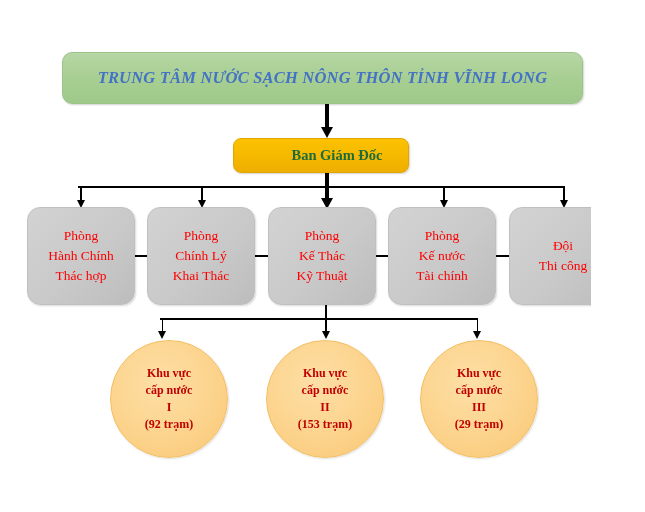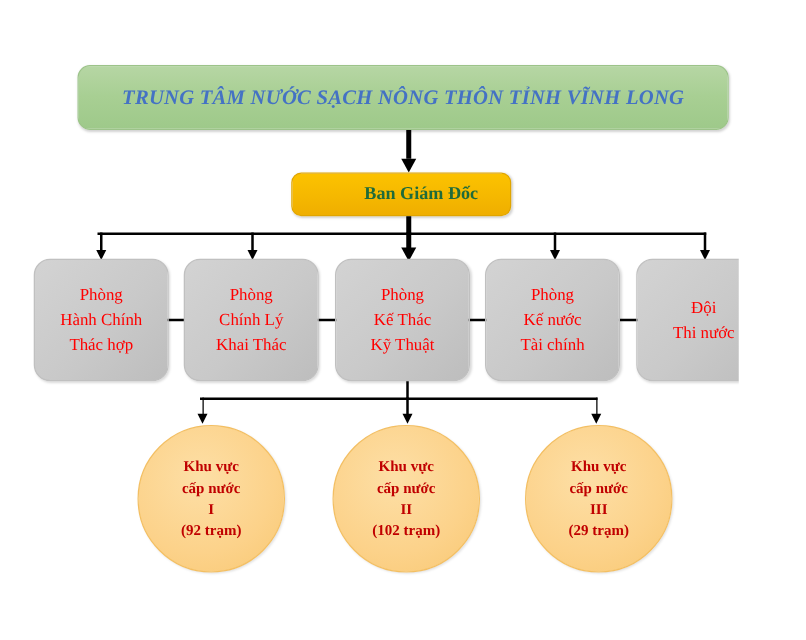--- a/index.html
+++ b/index.html
@@ -195,21 +195,21 @@
   </div>
 
   <div class="dept-box" style="left:388px;">
     <span class="dept-line">Phòng</span>
     <span class="dept-line">Kế nước</span>
     <span class="dept-line">Tài chính</span>
   </div>
 
   <div class="dept-box" style="left:509px;text-align:right;">
     <span class="dept-line">Đội</span>
-    <span class="dept-line">Thi  nước</span>
+    <span class="dept-line">Thi  công</span>
   </div>
 
   <div class="conn conn-v" style="left:325.3px; top:305px; height:14px;"></div>
   <div class="conn conn-h" style="left:160px; top:318px; width:318px;"></div>
 
   <div class="conn conn-v" style="left:161.5px; top:318px; height:14px;"></div>
   <div class="arrow-down" style="left:157.8px; top:331px;"></div>
 
   <div class="conn conn-v" style="left:325.3px; top:318px; height:14px;"></div>
   <div class="arrow-down" style="left:321.5px; top:331px;"></div>
@@ -221,21 +221,21 @@
     <span class="circle-line">Khu vực</span>
     <span class="circle-line">cấp nước</span>
     <span class="circle-line">I</span>
     <span class="circle-line">(92 trạm)</span>
   </div>
 
   <div class="circle" style="left:266px;">
     <span class="circle-line">Khu vực</span>
     <span class="circle-line">cấp nước</span>
     <span class="circle-line">II</span>
-    <span class="circle-line">(102 trạm)</span>
+    <span class="circle-line">(153 trạm)</span>
   </div>
 
   <div class="circle" style="left:420px;">
     <span class="circle-line">Khu vực</span>
     <span class="circle-line">cấp nước</span>
     <span class="circle-line">III</span>
     <span class="circle-line">(29 trạm)</span>
   </div>
 
 </div>

